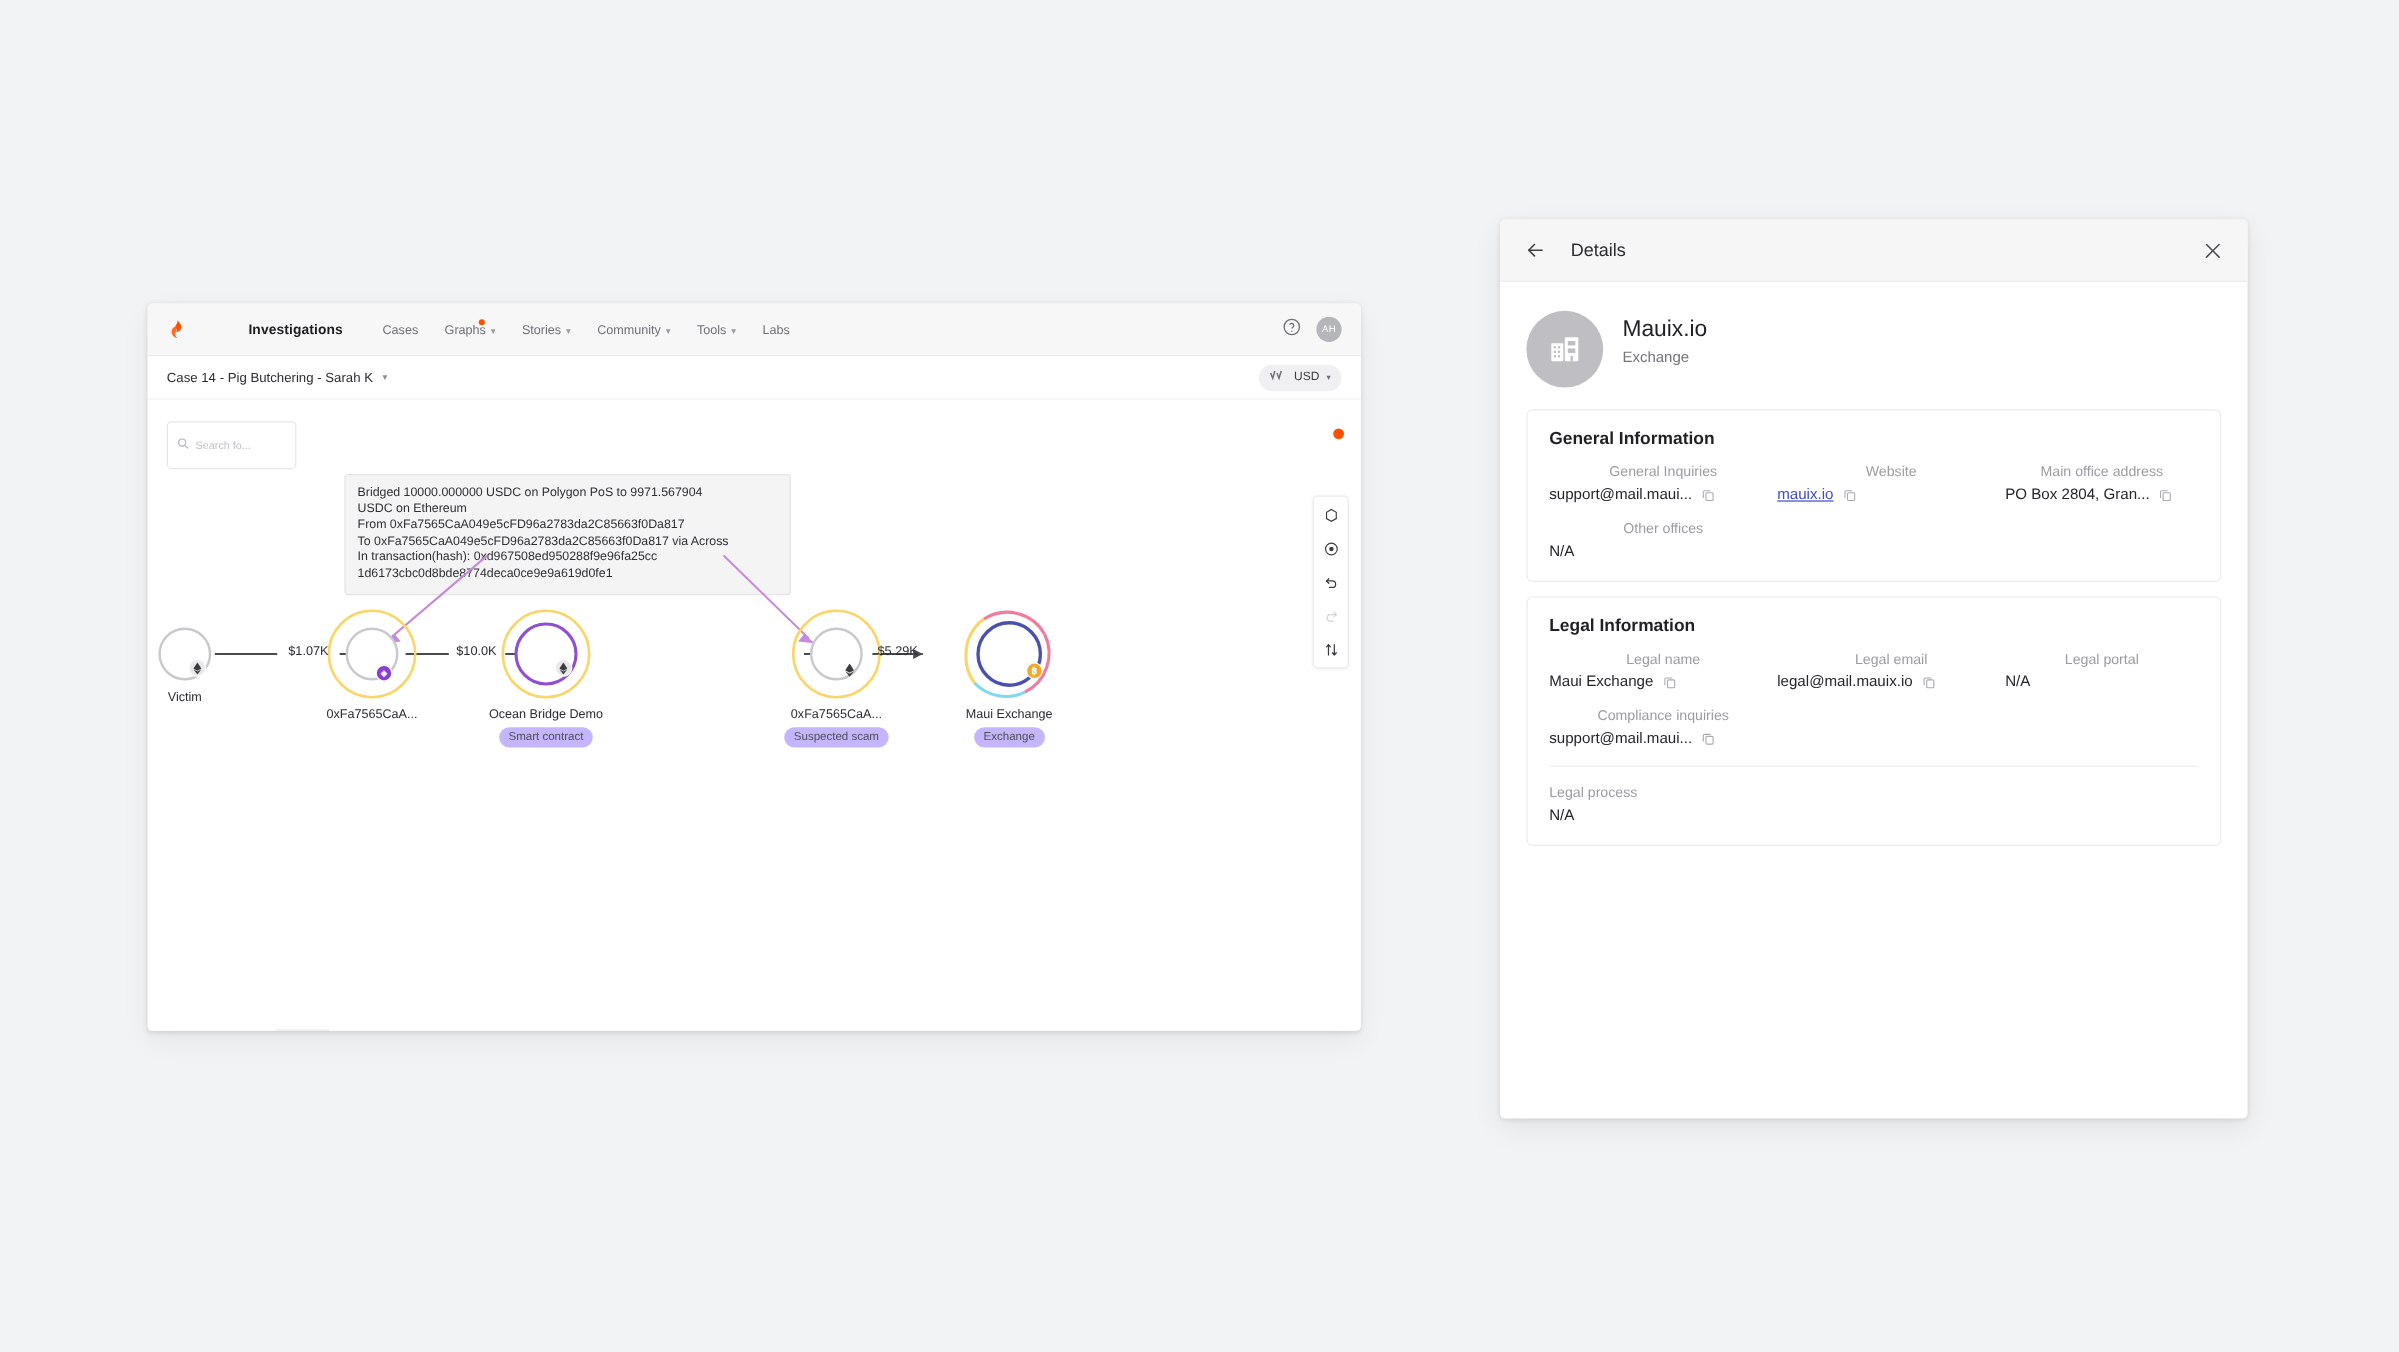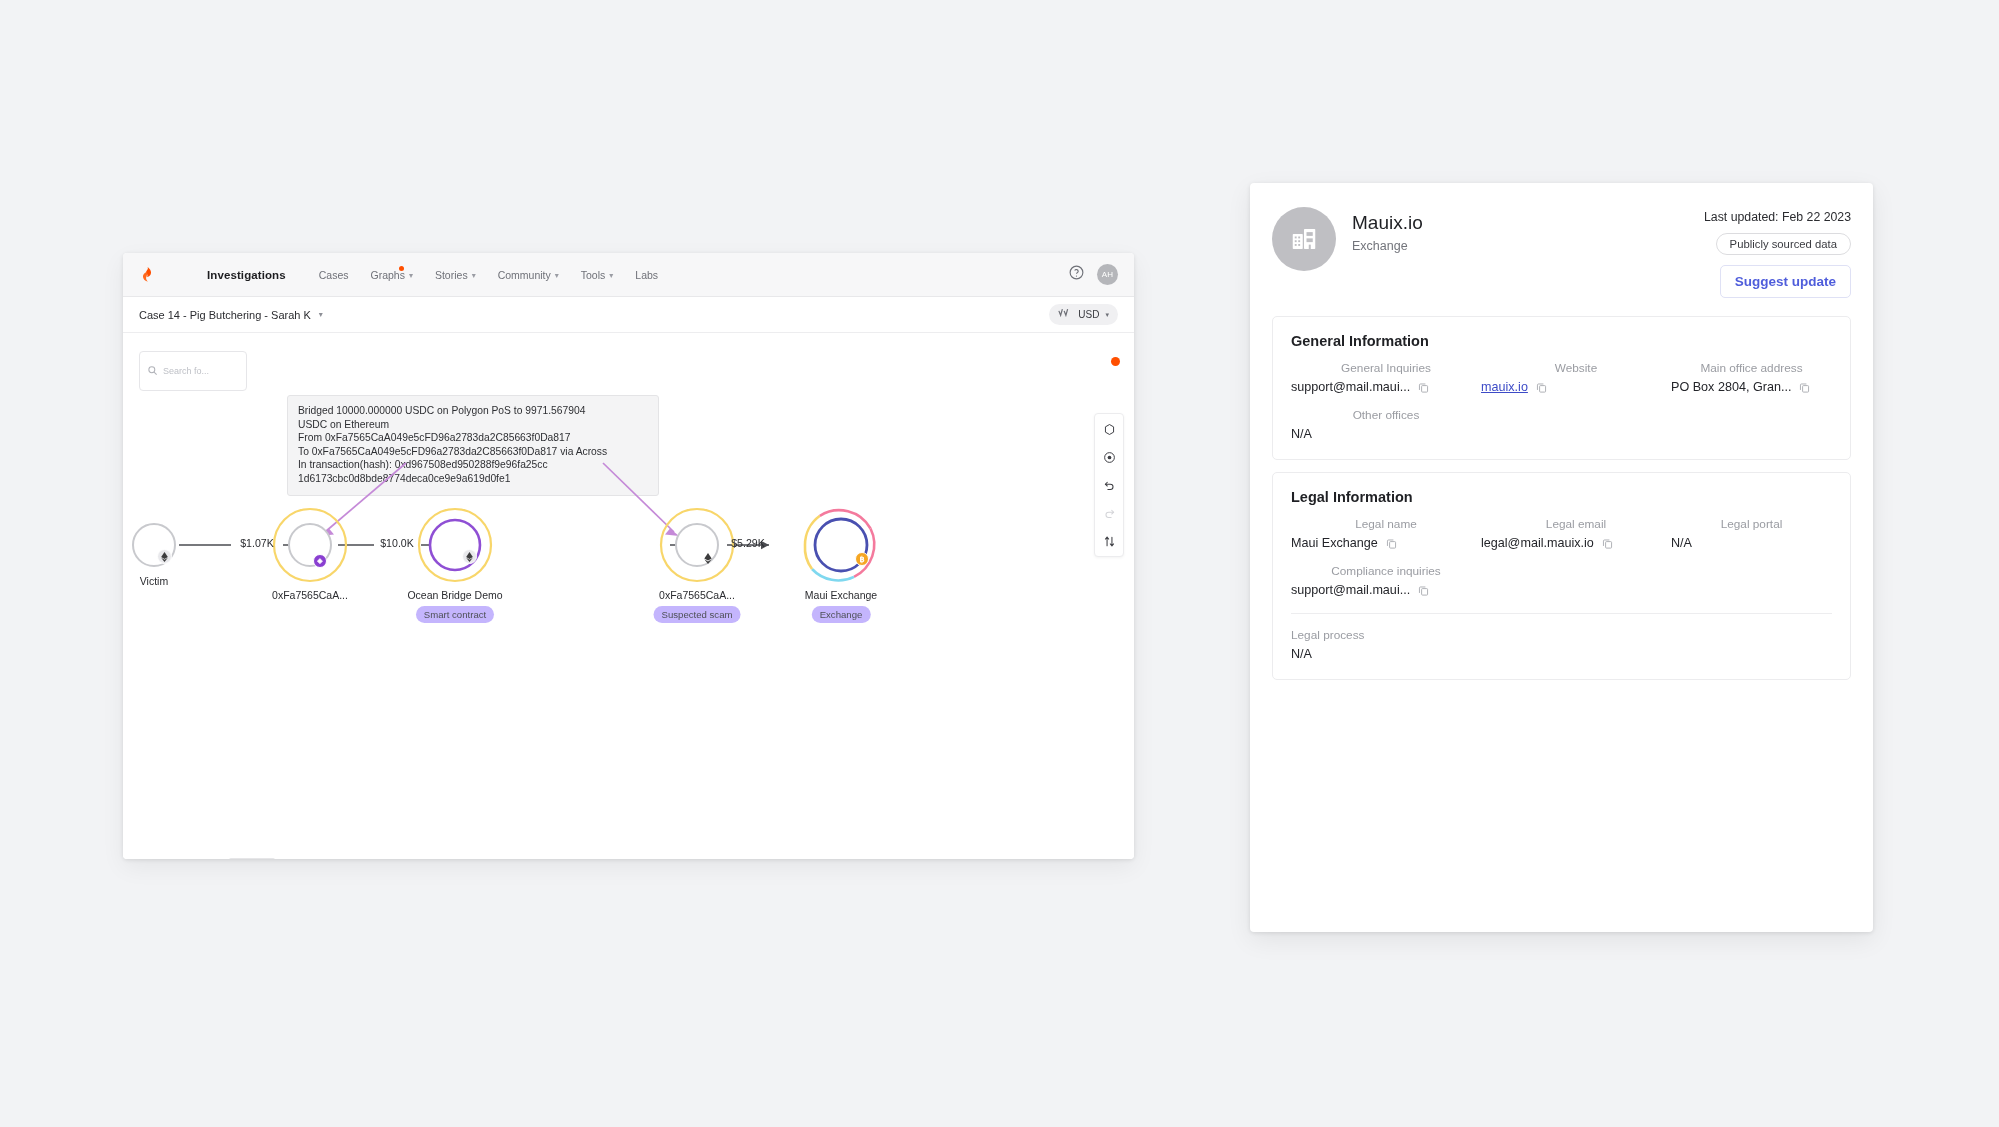--- a/index.html
+++ b/index.html
@@ -434,20 +434,34 @@
         <div>Maui Exchange</div>
         <div class="node-tag">Exchange</div>
       </div>
 
       <div class="canvas-bottom-ghost"></div>
     </div>
   </div>
 
   <div class="details-panel">
 
+    <div class="dp-header">
+      <span class="dp-back">
+        <svg width="19" height="19" viewBox="0 0 24 24" fill="none" stroke="currentColor" stroke-width="1.7" stroke-linecap="round" stroke-linejoin="round">
+          <path d="M19 12H5"></path>
+            <path d="M11 6l-6 6 6 6"></path>
+        </svg>
+      </span>
+      <span class="dp-title">Details</span>
+      <span class="dp-close">
+        <svg width="18" height="18" viewBox="0 0 24 24" fill="none" stroke="currentColor" stroke-width="1.7" stroke-linecap="round">
+          <path d="M5 5l14 14M19 5L5 19"></path>
+        </svg>
+      </span>
+    </div>
 
     <div class="dp-identity">
       <div class="dp-avatar">
         <svg width="30" height="30" viewBox="0 0 24 24" fill="#ffffff">
           <rect x="3" y="8" width="8" height="12" rx=".6"></rect>
           <rect x="12" y="4" width="9" height="16" rx=".6"></rect>
           <g fill="#bfbfc3">
             <rect x="4.6" y="10" width="1.5" height="1.5"></rect>
               <rect x="7.4" y="10" width="1.5" height="1.5"></rect>
             <rect x="4.6" y="13" width="1.5" height="1.5"></rect>
@@ -457,25 +471,20 @@
             <rect x="14" y="6.5" width="5" height="3"></rect>
             <rect x="14" y="11.5" width="5" height="3"></rect>
             <rect x="15.8" y="16.5" width="1.6" height="3.5"></rect>
           </g>
         </svg>
       </div>
       <div class="dp-names">
         <div class="dp-entname">Mauix.io</div>
         <div class="dp-enttype">Exchange</div>
       </div>
-      <div class="dp-meta">
-        <div class="dp-updated">Last updated: Feb 22 2023</div>
-        <div class="dp-srcpill">Publicly sourced data</div>
-        <div><span class="dp-suggest">Suggest update</span></div>
-      </div>
     </div>
 
     <div class="dp-card">
       <h3>General Information</h3>
       <div class="dp-grid">
 
         <div>
           <div class="dp-field-label">General Inquiries</div>
           <div class="dp-field-value">
             <span>support@mail.maui...</span>

